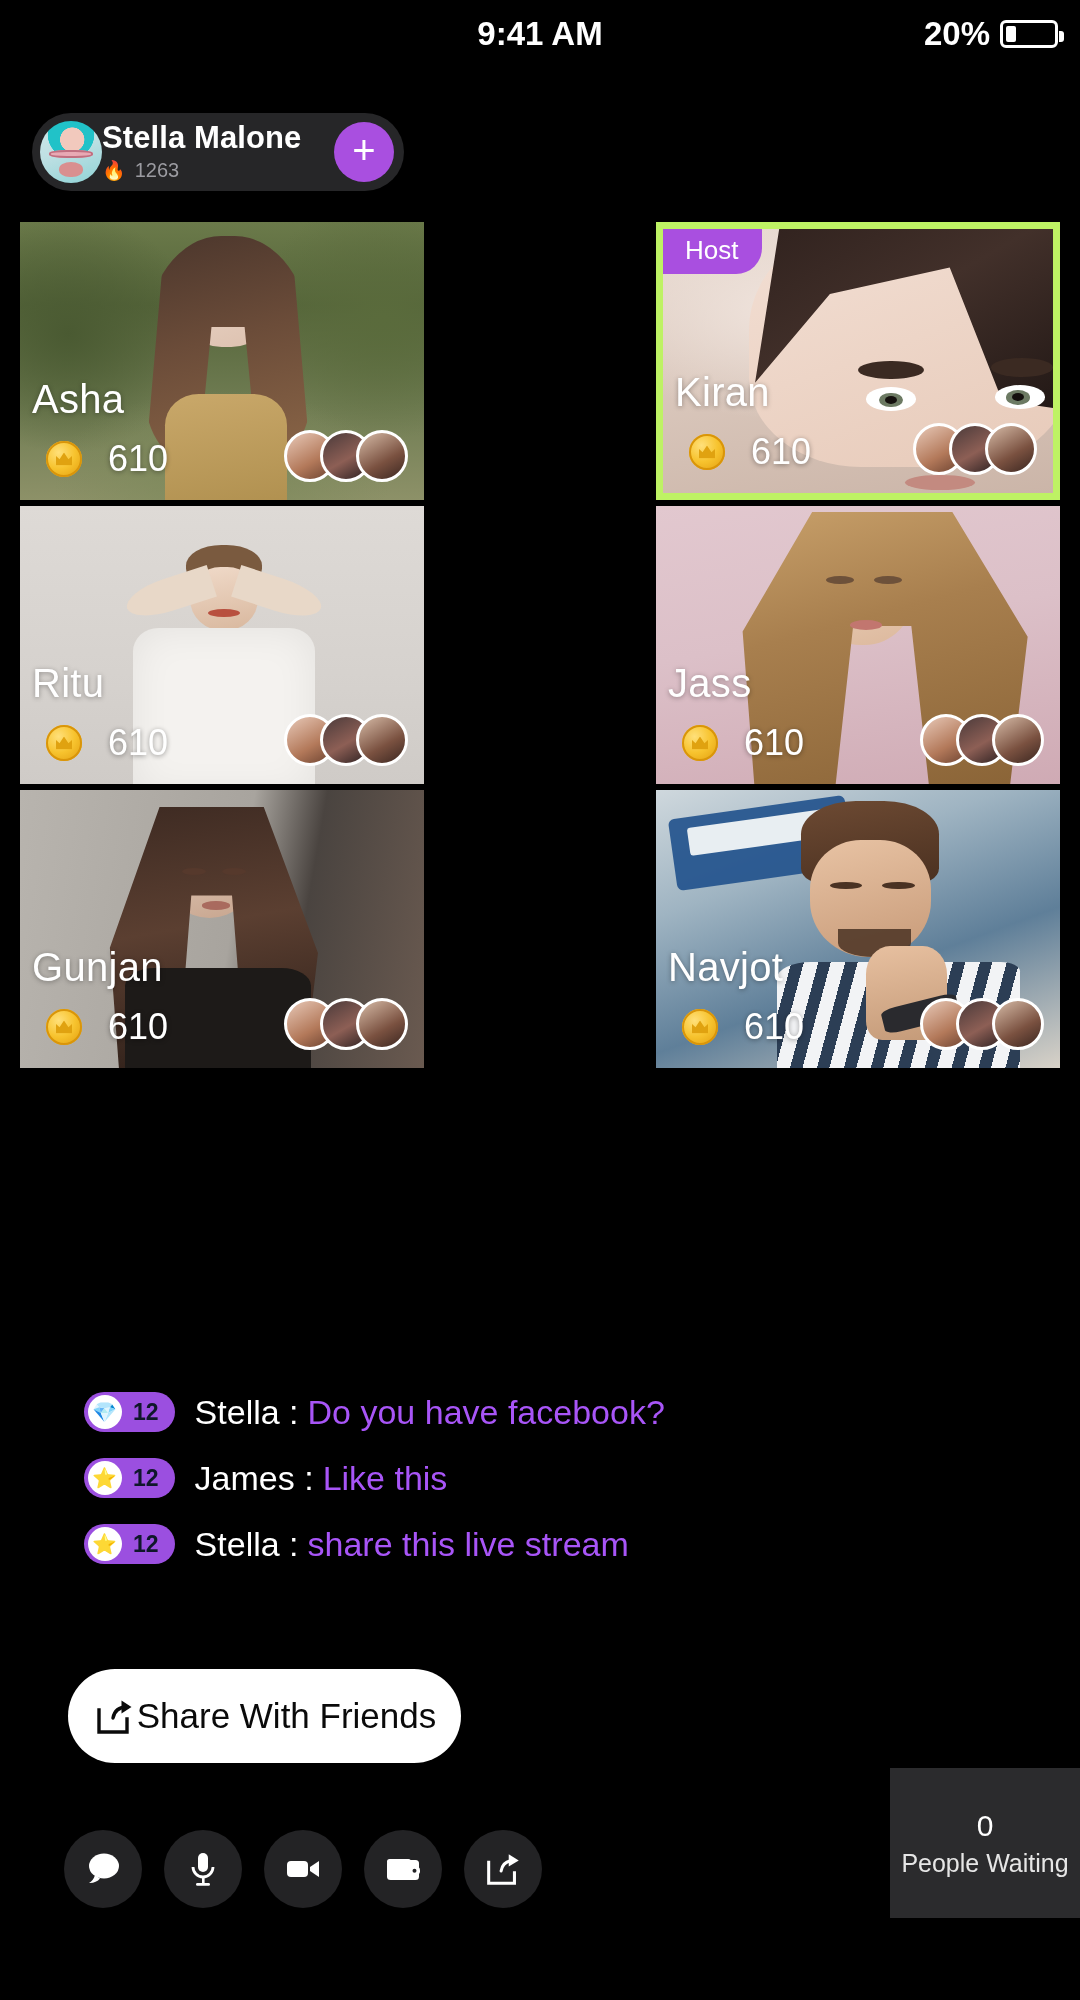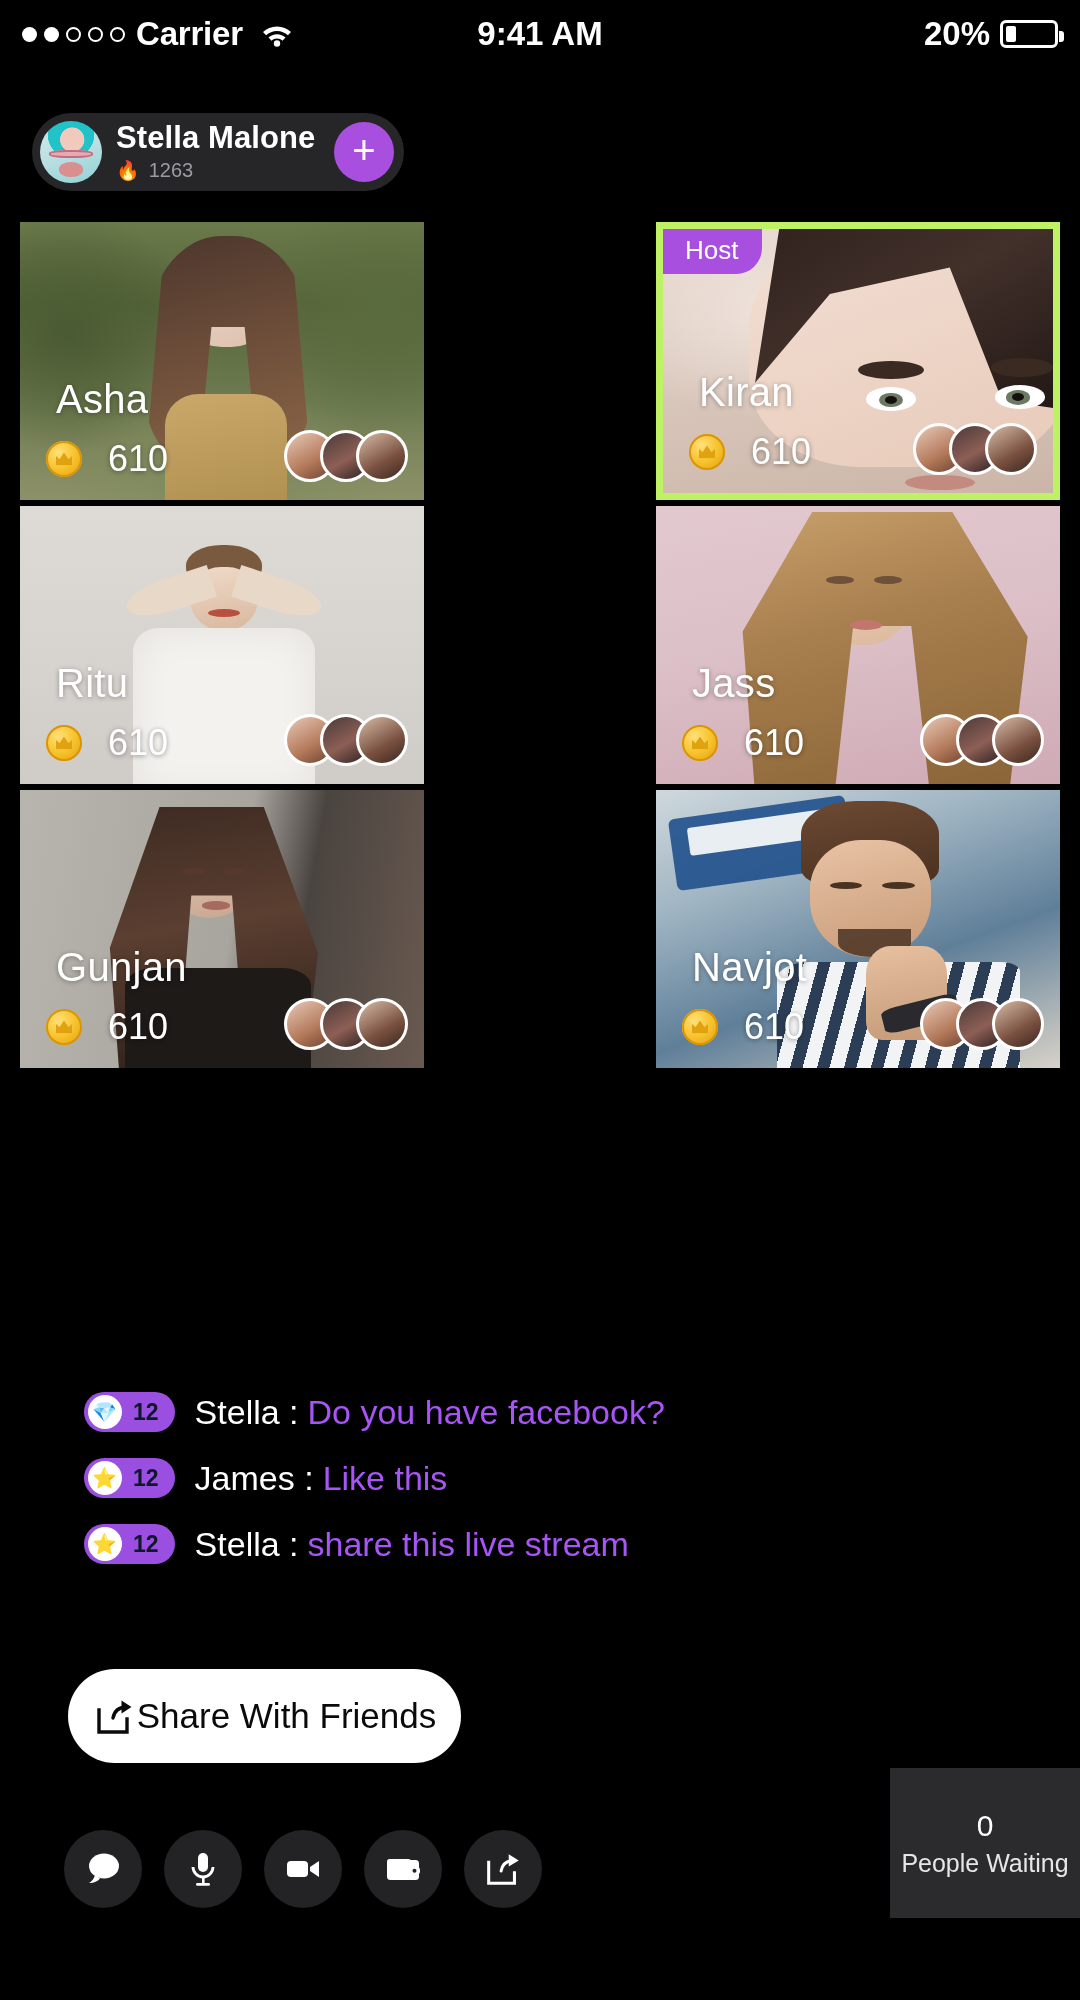--- a/index.html
+++ b/index.html
@@ -58,21 +58,21 @@
   }
   .hp-avatar::before{
     content:""; position:absolute; left:14%; top:46%; width:72%; height:14%;
     background:#e8a9b4; border-radius:40%;
     box-shadow:0 0 0 2px #c06f80 inset;
   }
   .hp-avatar::after{
     content:""; position:absolute; left:30%; top:66%; width:40%; height:24%;
     background:#d98f8f; border-radius:50% 50% 45% 45%;
   }
-  .hp-text { margin-left:14px; display:flex; flex-direction:column; }
+  .hp-text { margin-left:0; display:flex; flex-direction:column; }
   .hp-name { color:#fff; font-size:31px; font-weight:600; line-height:1.05; letter-spacing:0.1px; }
   .hp-sub { display:flex; align-items:center; gap:9px; margin-top:5px; }
   .flame { font-size:19px; line-height:1; color:#b9b9bd; }
   .hp-count { color:#9b9ba1; font-size:20px; font-weight:500; }
   .hp-plus {
     position:absolute; right:10px; top:50%; transform:translateY(-50%);
     width:60px; height:60px; border-radius:50%; background:#a94fe0;
     display:flex; align-items:center; justify-content:center;
     color:#fff; font-size:40px; font-weight:300; line-height:0; padding-bottom:4px;
   }
@@ -89,21 +89,21 @@
   .tile.host { border:7px solid #bef264; }
   .tile.host .photo { inset:0; }
 
   .host-badge {
     position:absolute; left:0; top:0; z-index:4;
     background:#a94fe0; color:#fff;
     font-size:26px; padding:6px 24px 8px 22px;
     border-radius:0 0 26px 0;
   }
   .tile-name {
-    position:absolute; left:36px; bottom:78px; z-index:3;
+    position:absolute; left:12px; bottom:78px; z-index:3;
     color:#fff; font-size:40px; font-weight:400; letter-spacing:0.3px;
     text-shadow:0 1px 5px rgba(0,0,0,.35);
   }
   .tile-coins {
     position:absolute; left:26px; bottom:20px; z-index:3;
     display:flex; align-items:center; gap:26px;
   }
   .coin {
     width:36px; height:36px; border-radius:50%;
     background:radial-gradient(circle at 35% 32%, #ffe07a 0%, #f7c32e 48%, #e09b0c 100%);
@@ -164,37 +164,20 @@
   .waiting-n { color:#fff; font-size:30px; }
   .waiting-l { color:#e6e6e6; font-size:25px; }
   svg { display:block; }
 </style>
 </head>
 <body>
 
 <div class="screen">
 
   <div class="statusbar">
-    <div class="sb-left">
-      <div class="dots">
-        <span class="dot full"></span>
-          <span class="dot full"></span>
-        <span class="dot empty"></span>
-          <span class="dot empty"></span>
-          <span class="dot empty"></span>
-      </div>
-      <span class="carrier">Carrier</span>
-      <span class="wifi">
-        <svg width="34" height="26" viewBox="0 0 34 26">
-          <path d="M17 5.5C11.5 5.5 6.6 7.6 3 11l3.1 3.3C9 11.5 12.8 9.9 17 9.9s8 1.6 10.9 4.4L31 11c-3.6-3.4-8.5-5.5-14-5.5z" fill="#fff"></path>
-          <path d="M17 13.2c-3.3 0-6.3 1.3-8.5 3.4l3.1 3.2c1.4-1.4 3.3-2.2 5.4-2.2s4 .8 5.4 2.2l3.1-3.2c-2.2-2.1-5.2-3.4-8.5-3.4z" fill="#fff"></path>
-          <circle cx="17" cy="22.5" r="3.2" fill="#fff"></circle>
-        </svg>
-      </span>
-    </div>
     <div class="sb-center">9:41 AM</div>
     <div class="sb-right">
       <span class="batt-pct">20%</span>
       <span class="batt">
           <span class="batt-fill"></span>
         </span>
     </div>
   </div>
 
   <div class="header-pill">

